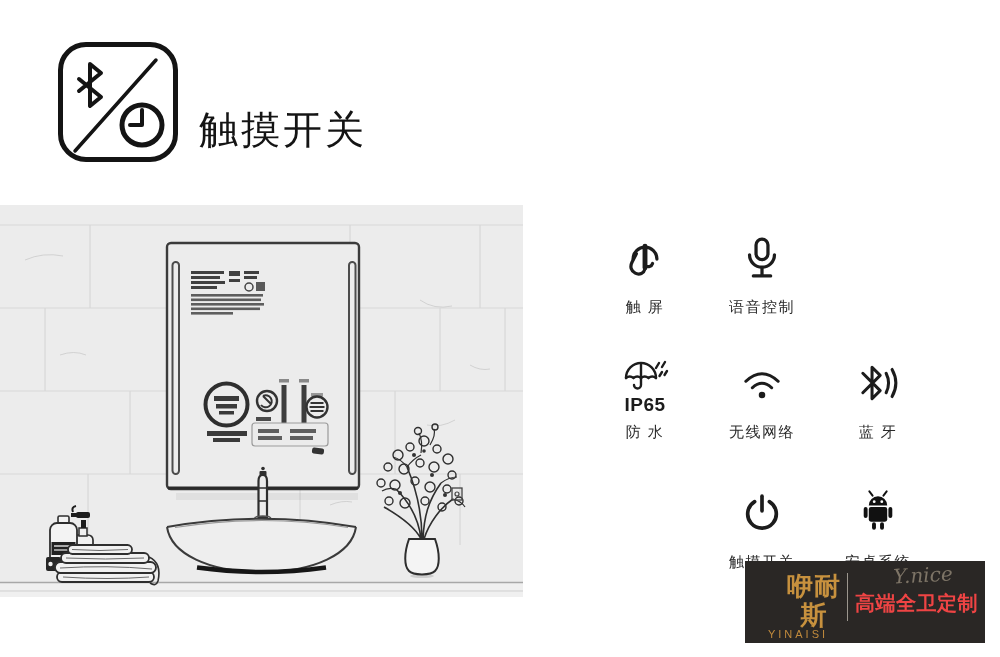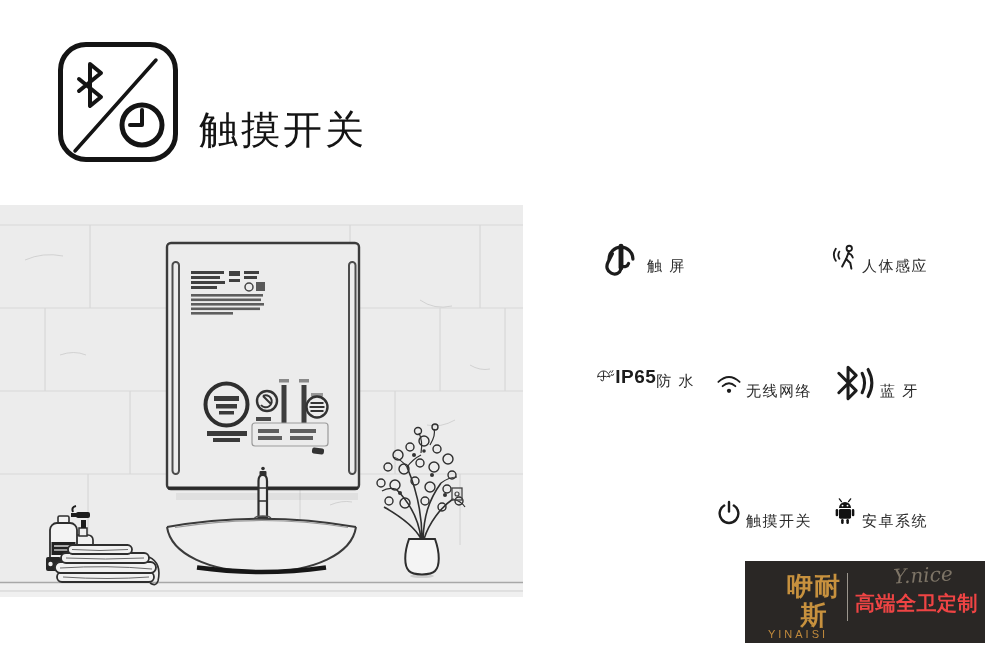--- a/index.html
+++ b/index.html
@@ -8,21 +8,21 @@
 
   
   .badge{position:absolute;left:58px;top:42px;width:110px;height:110px;border:5px solid #141414;border-radius:28px;box-sizing:content-box;}
   .badge svg{position:absolute;left:0;top:0;}
   .page-title{position:absolute;left:199px;top:110px;font-size:39px;color:#141414;font-weight:500;letter-spacing:3px;line-height:1;}
 
   
   .scene{position:absolute;left:0;top:205px;width:523px;height:392px;}
 
   
-  .cell{position:absolute;width:100px;display:flex;flex-direction:row;align-items:center;}
+  .cell{position:absolute;width:100px;display:flex;flex-direction:column;align-items:center;}
   .cell .ic{width:52px;height:52px;}
   .cell .ic-sm{width:52px;height:34px;margin-top:2px;}
   .lbl{margin-top:15px;font-size:15px;color:#2b2b2b;letter-spacing:1.5px;white-space:pre;line-height:1;}
   .sub{margin-top:2px;font-size:19px;font-weight:700;color:#1c1c1c;letter-spacing:.5px;line-height:1;text-align:center;}
   .lbl-tight{margin-top:10px;}
   .stroke-ic{fill:none;stroke:#1c1c1c;stroke-width:3;stroke-linecap:round;}
 
   
   .banner{position:absolute;left:745px;top:561px;width:240px;height:82px;background:#2a2725;z-index:10;}
   .brand-left{position:absolute;left:8px;top:11px;width:90px;text-align:center;}
@@ -204,32 +204,29 @@
   <div class="cell" style="left:595px;top:232px">
     <svg class="ic stroke-ic" viewBox="0 0 48 48">
       <path d="M13,25 a11,11 0 1 1 22,0"></path>
       <path d="M24,13 V33" stroke-width="4.5"></path>
       <path d="M24,34 c-1,4 -5,6 -9,4 c-4,-2 -5,-6 -3,-10 l4,-8"></path>
       <path d="M24,31 c3,2 6,1 7,-2"></path>
     </svg>
     <div class="lbl">触 屏</div>
   </div>
 
-
-  <div class="cell" style="left:828px;top:232px">
+  <div class="cell" style="left:712px;top:232px">
     <svg class="ic stroke-ic" viewBox="0 0 48 48">
-      <path d="M11,11 q-5.5,8.5 0,17" stroke-width="2.6"></path>
-      <path d="M16,15 q-3,5 0,10" stroke-width="2.6"></path>
-      <circle cx="30" cy="10.5" r="3.8" stroke-width="2.6"></circle>
-      <path d="M29.5,15 C28,19 27,22 25.5,25.5" stroke-width="2.8"></path>
-      <path d="M29,17.5 q5,1.5 6,6" stroke-width="2.6"></path>
-      <path d="M25.5,25.5 l-5.5,10.5 M25.5,25.5 l6,5.5 l1.5,8" stroke-width="2.8"></path>
-    </svg>
-    <div class="lbl">人体感应</div>
-  </div>
+      <rect x="18.5" y="6.5" width="11" height="19" rx="5.5"></rect>
+      <path d="M12.5,21 a11.5,11.5 0 0 0 23,0"></path>
+      <path d="M24,33 V39 M16,40.5 H32"></path>
+    </svg>
+    <div class="lbl">语音控制</div>
+  </div>
+
 
   <div class="cell" style="left:595px;top:357px">
     <svg class="ic-sm stroke-ic" viewBox="0 0 52 34" style="stroke-width:2.4">
       <path d="M7,19 a15,15 0 0 1 30,0"></path>
       <path d="M7,19 q3.7,-3 7.5,0 q3.7,-3 7.5,0 q3.7,-3 7.5,0 q3.7,-3 7.5,0"></path>
       <path d="M22,6 V19 M22,19 v7 a3.5,3.5 0 0 1 -7,0"></path>
       <path d="M40,4 l-3,5 M46,3 l-3,5 M43,13 l-2.5,4 M48,12 l-2.5,4"></path>
     </svg>
     <div class="sub">IP65</div>
     <div class="lbl lbl-tight">防 水</div>

